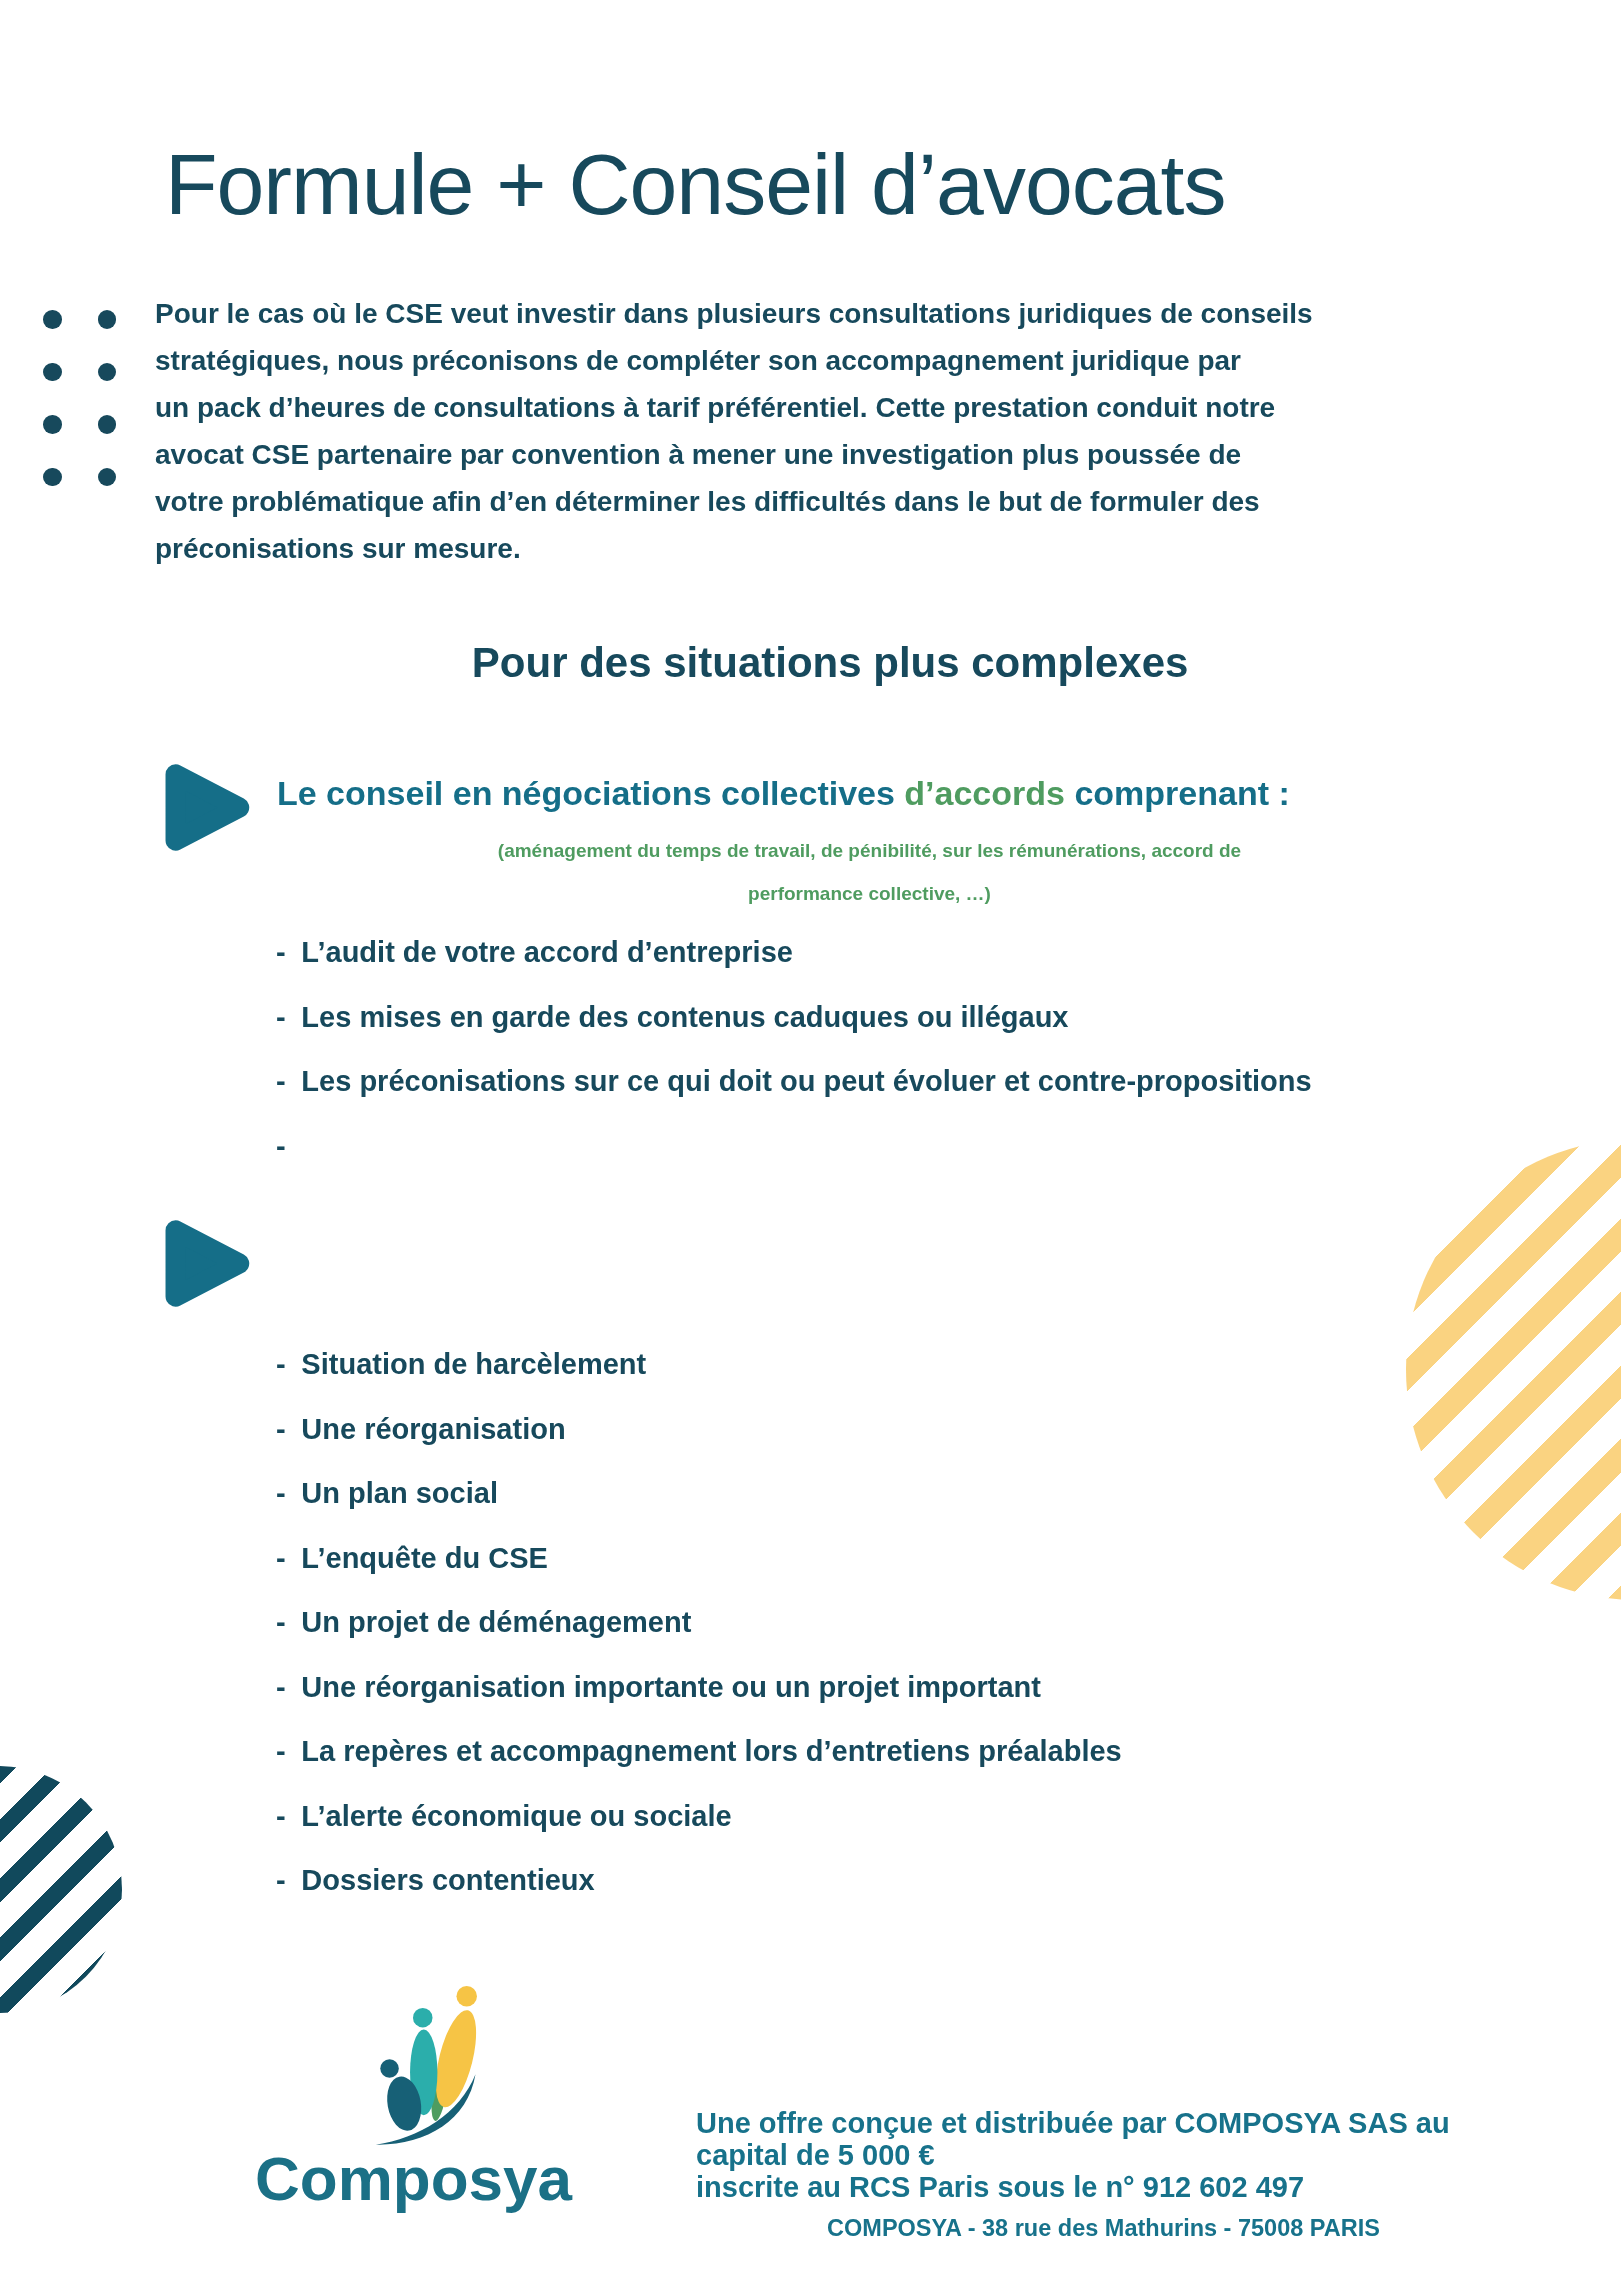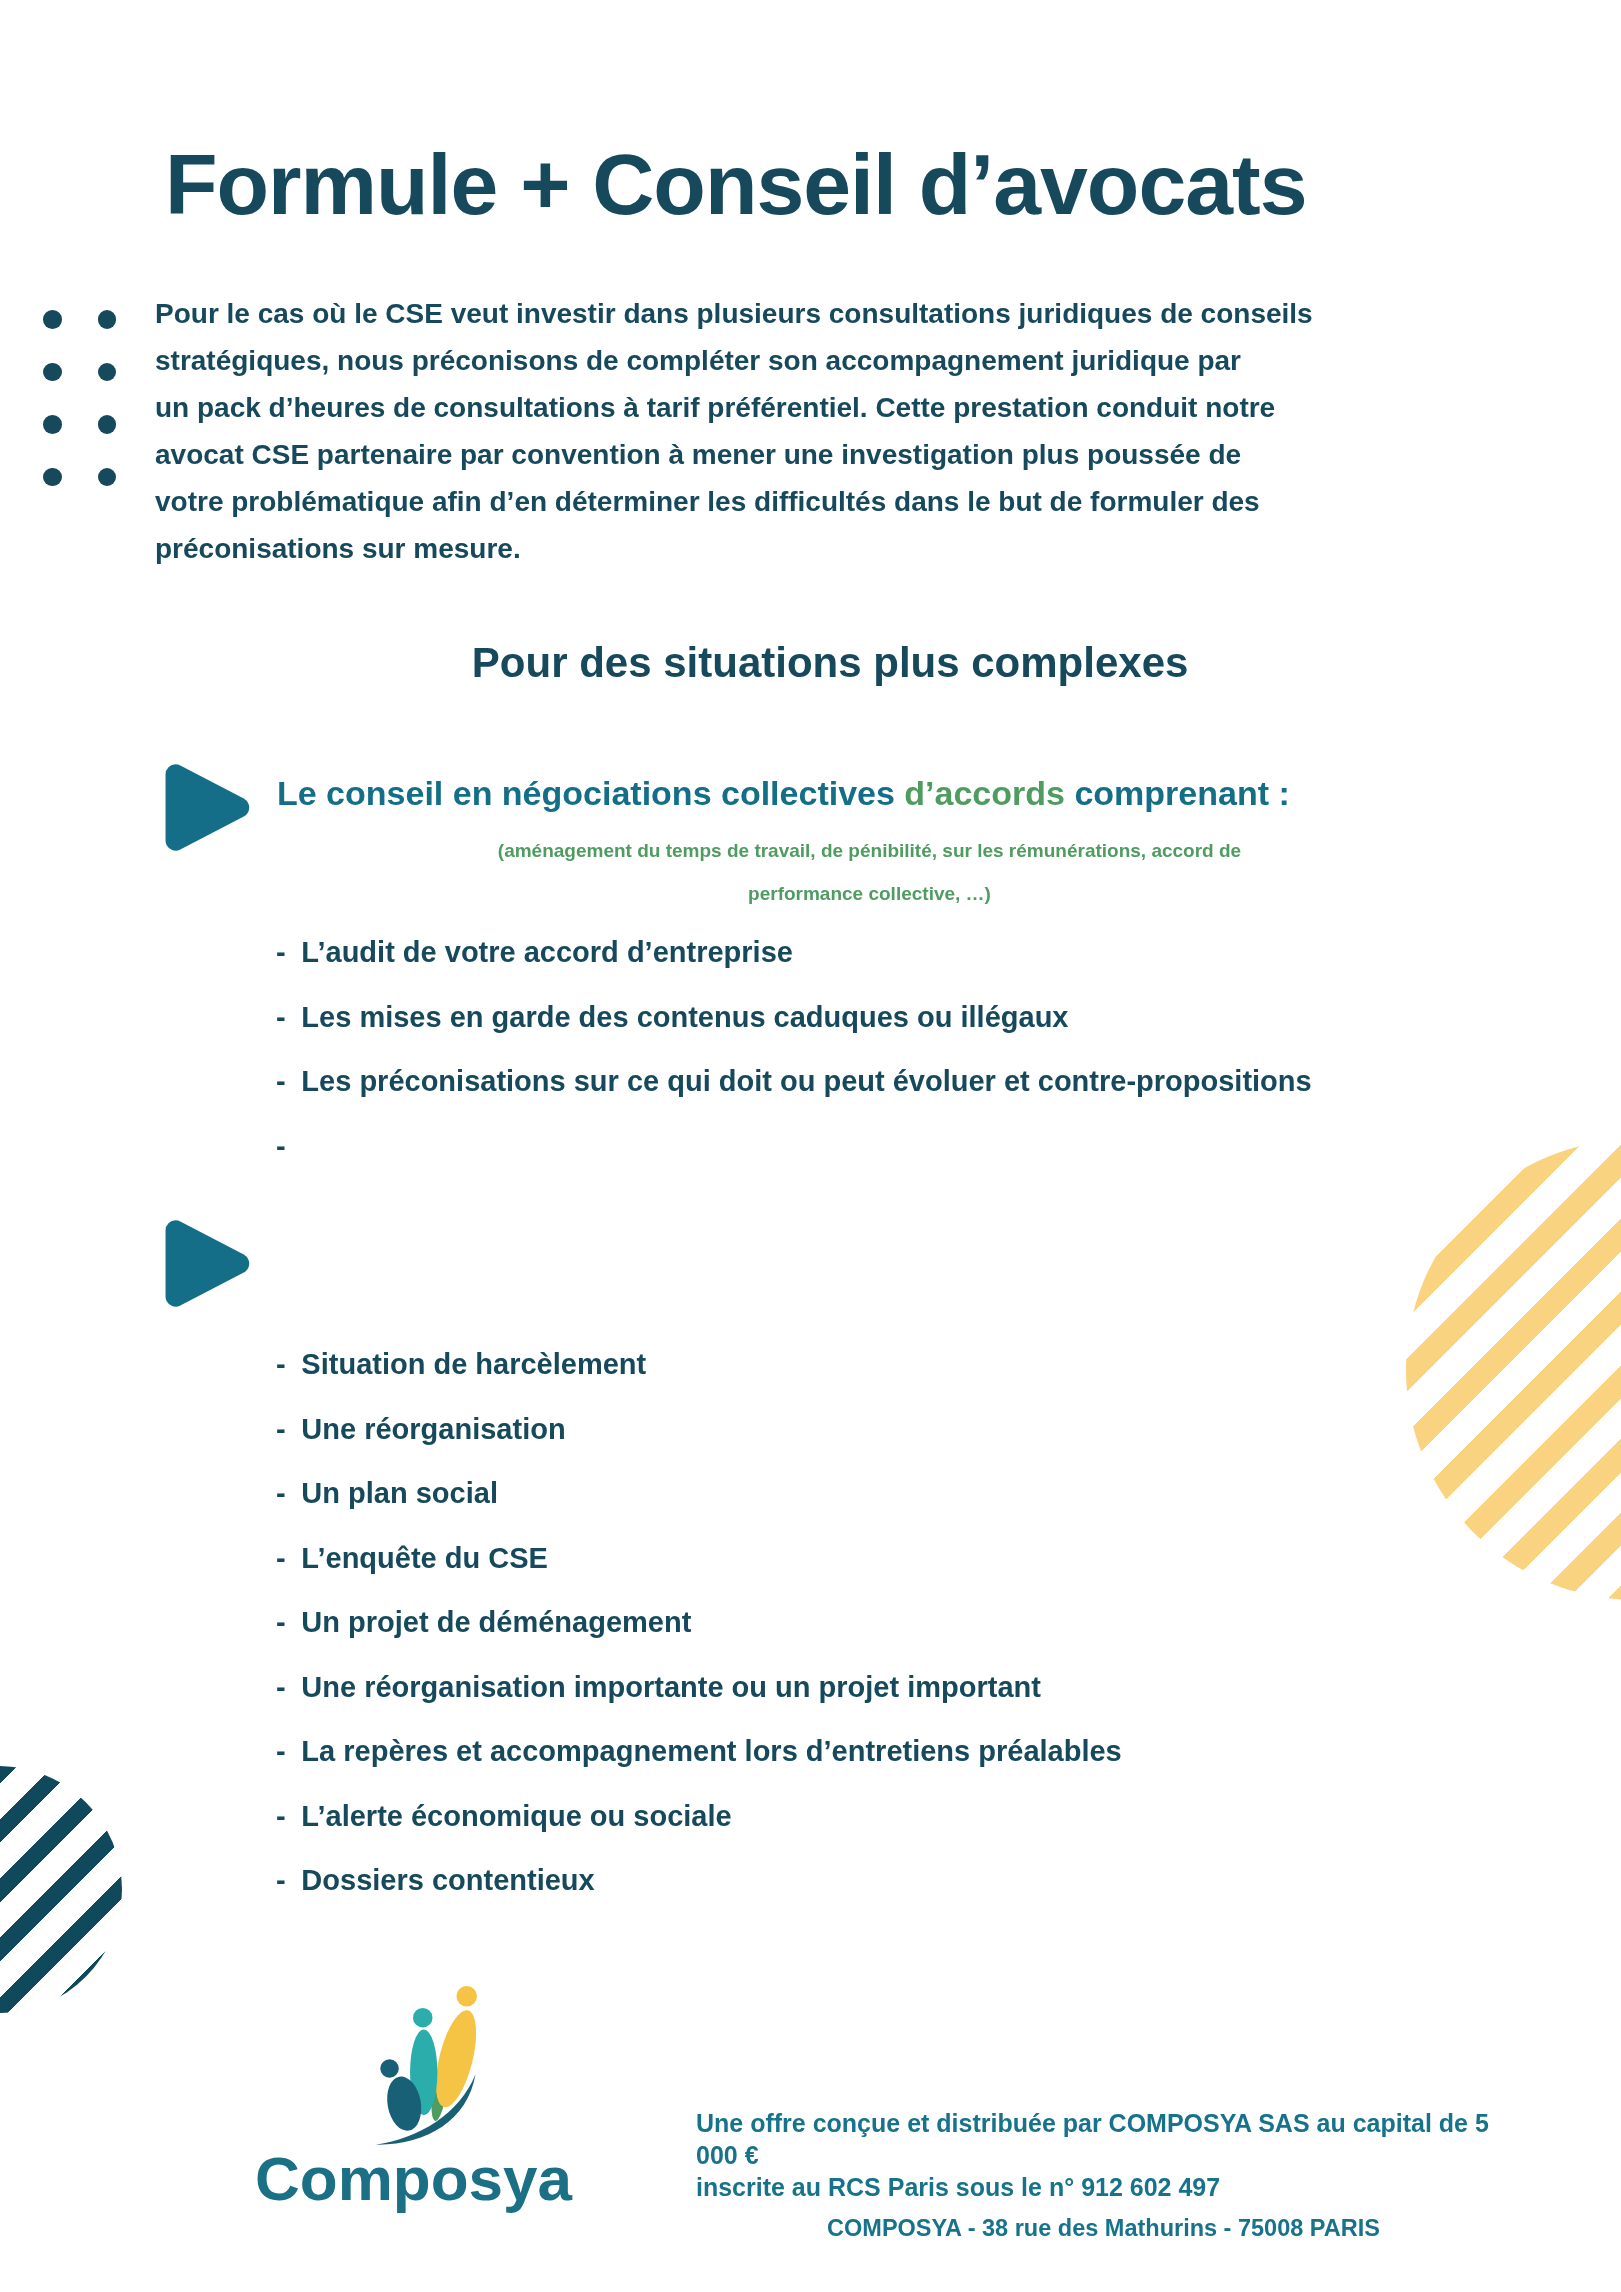--- a/index.html
+++ b/index.html
@@ -15,21 +15,21 @@
   body{
     background:#ffffff;
     font-family:"Liberation Sans", sans-serif;
     overflow:hidden;
     position:relative;
   }
   .page{position:absolute;inset:0;background:#fff;}
 
   .title{
     position:absolute;left:165px;top:135px;
-    font-size:86px;font-weight:700;letter-spacing:-1px;
+    font-size:86px;font-weight:400;letter-spacing:-1px;
     color:var(--ink);white-space:nowrap;
   }
 
   .dots{
     position:absolute;left:43px;top:310px;
     display:grid;grid-template-columns:18.6px 18.6px;
     column-gap:36px;row-gap:34px;
   }
   .dots span{width:18.6px;height:18.6px;border-radius:50%;background:var(--ink);display:block;}
 
@@ -85,21 +85,21 @@
   .logo-mark{position:absolute;left:370px;top:1982px;}
   .logo-wordmark{
     position:absolute;left:255px;top:2143px;
     font-size:62px;font-weight:800;color:var(--logo-teal);white-space:nowrap;text-align:right;
   }
 
   .footer-text{
     position:absolute;left:696px;top:2107px;width:815px;
     color:#17728b;font-weight:600;
   }
-  .footer-text .line{font-size:25px;line-height:32px;}
+  .footer-text .line{font-size:29px;line-height:32px;}
   .footer-text .line-center{
     font-size:23.5px;line-height:32px;text-align:center;margin-top:9px;
   }
 </style>
 </head>
 <body>
 
 <div class="page">
 
   <h1 class="title">Formule + Conseil d’avocats</h1>

